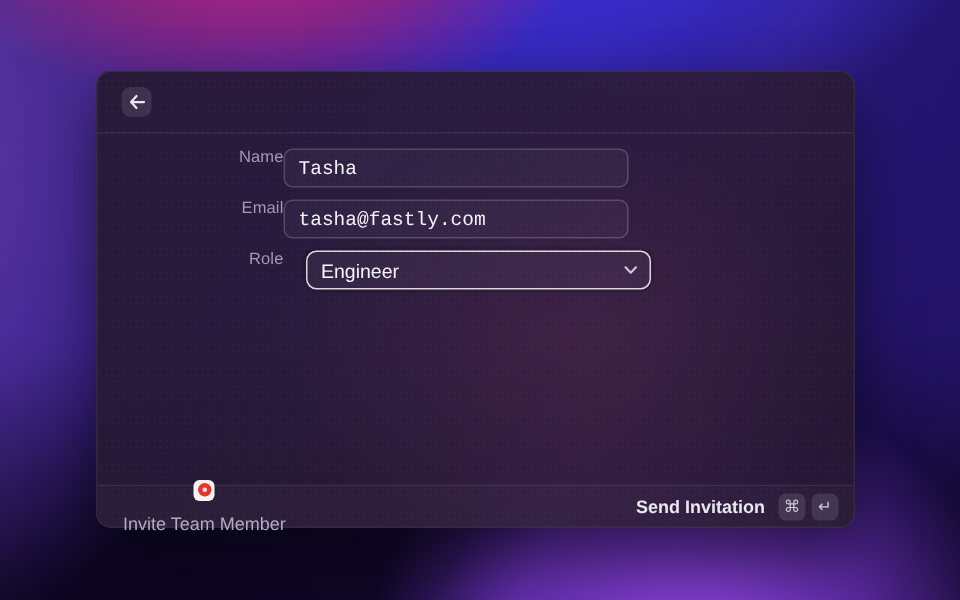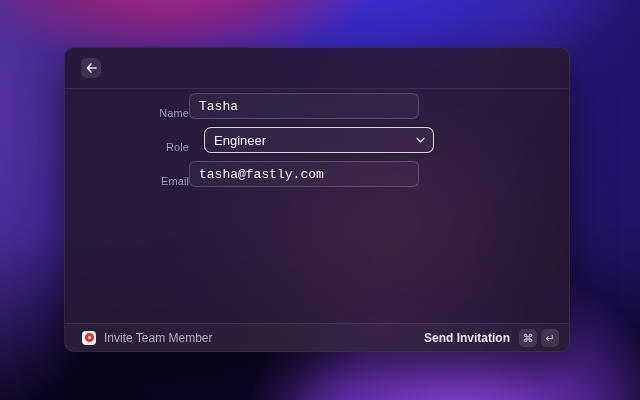--- a/index.html
+++ b/index.html
@@ -47,21 +47,21 @@
     border-bottom:1px solid rgba(255,255,255,0.08);
   }
   .back-button{
     width:20px;height:20px;border-radius:6px;background:rgba(255,255,255,0.10);
     display:flex;align-items:center;justify-content:center;cursor:pointer;
   }
   .back-button svg{display:block;}
 
   
   .form{padding-top:10px;}
-  .form-row{display:flex;align-items:flex-end;height:20px;margin-bottom:14px;}
+  .form-row{display:flex;align-items:flex-start;height:20px;margin-bottom:14px;}
   .form-label{
     width:124px;text-align:right;font-size:11px;color:#a39ab3;flex-shrink:0;
     letter-spacing:0.1px;
   }
   .text-input{
     width:230px;height:26px;box-sizing:border-box;
     background:rgba(255,255,255,0.035);
     border:1px solid rgba(255,255,255,0.18);
     border-radius:6px;color:#f4f1f8;font-size:13px;font-weight:500;
     padding:0 9px;outline:none;font-family:Liberation Mono, monospace;
@@ -78,21 +78,21 @@
   .select-chevron{display:flex;align-items:center;}
 
   
   .window-footer{
     position:absolute;left:0;right:0;bottom:0;height:27px;
     display:flex;align-items:center;padding:0 10px 0 17px;
     border-top:1px solid rgba(255,255,255,0.08);
     background:rgba(255,255,255,0.025);
     border-radius:0 0 10px 10px;
   }
-  .footer-left{display:flex;align-items:center;gap:8px;min-width:0;}
+  .footer-left{display:flex;align-items:center;gap:8px;min-width:0;flex-direction:column;}
   .app-icon{
     width:14px;height:14px;border-radius:4px;background:#f5f3f4;
     position:relative;flex-shrink:0;
   }
   .app-icon-mark{
     position:absolute;left:2.5px;top:2.5px;width:9px;height:9px;border-radius:50%;
   }
   .app-icon-dot{
     position:absolute;left:5.5px;top:5px;width:3px;height:3px;border-radius:50%;
     background:#ffffff;opacity:0.9;
@@ -123,34 +123,34 @@
   </div>
 
   <div class="form">
 
     <div class="form-row">
       <div class="form-label">Name</div>
       <input class="text-input" type="text" value="Tasha" style="">
     </div>
 
     <div class="form-row">
+      <div class="form-label">Email</div>
+      <input class="text-input" type="text" value="tasha@fastly.com" style="">
+    </div>
+
+    <div class="form-row">
       <div class="form-label">Role</div>
       <div class="select-control">
         <span>Engineer</span>
         <span class="select-chevron">
           <svg width="9" height="6" viewBox="0 0 9 6" fill="none">
             <path d="M1 1.2 L4.5 4.8 L8 1.2" stroke="#cfc8da" stroke-width="1.4" stroke-linecap="round" stroke-linejoin="round"></path>
           </svg>
         </span>
       </div>
-    </div>
-
-    <div class="form-row">
-      <div class="form-label">Email</div>
-      <input class="text-input" type="text" value="tasha@fastly.com" style="">
     </div>
 
   </div>
 
   <div class="window-footer">
     <div class="footer-left">
       <div class="app-icon">
         <div class="app-icon-mark" id="appIconMark" style="background: rgb(232, 53, 43);"></div>
         <div class="app-icon-dot"></div>
       </div>

